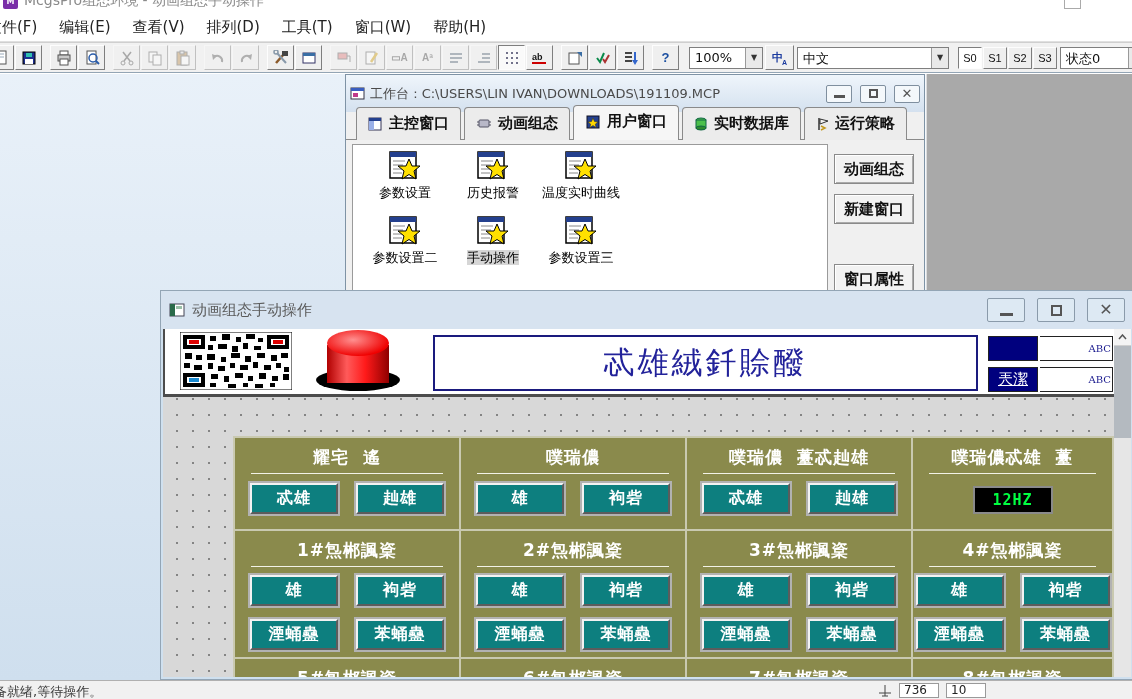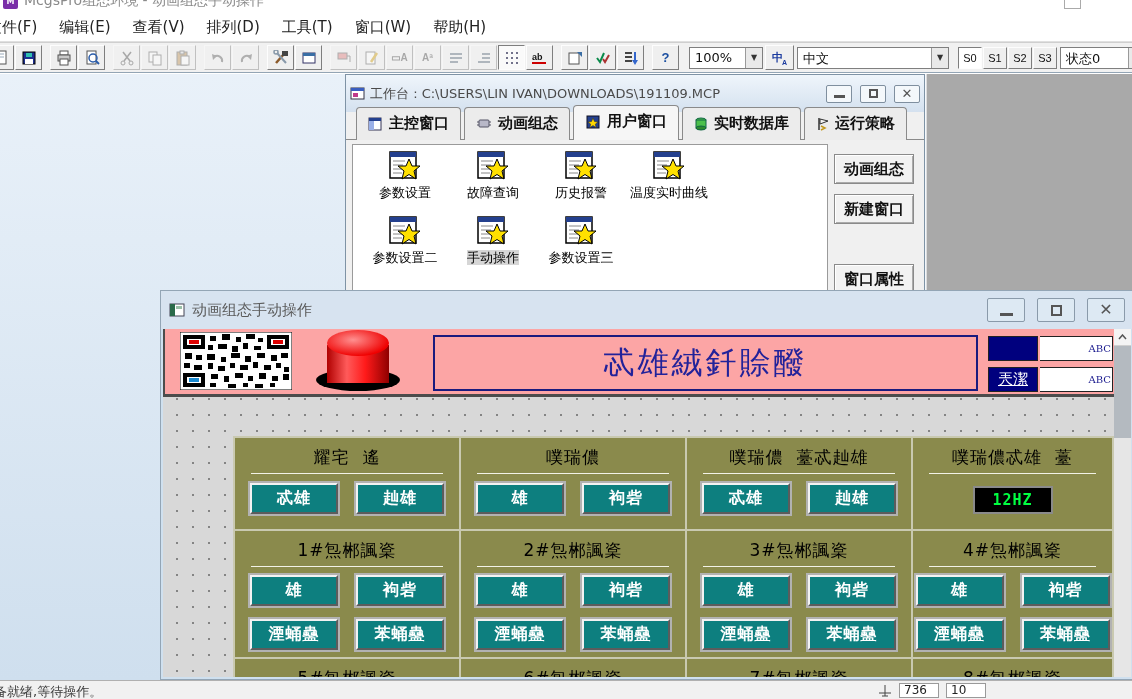--- a/index.html
+++ b/index.html
@@ -62,42 +62,42 @@
 
   
   .aw { position:absolute; left:160px; top:216px; width:974px; height:390px; background:#cfe0ef; border:1px solid #93a5b5; z-index:3; }
   .aw-title { position:absolute; left:0; top:0; right:0; height:38px; background:#d7e3f0; display:flex; align-items:center; padding:0 8px; gap:7px; }
   .aw-title-text { flex:1; font-size:15px; color:#5a5a5a; }
   .aw-ctrl { width:38px; height:24px; background:#dde9f3; border:1px solid #8a9aaa; border-radius:2px; margin-left:5px; display:flex; align-items:center; justify-content:center; }
   .aw-ctrl .g-min { margin-top:8px; width:13px; }
   .aw-ctrl .g-max { width:11px; height:11px; }
   .aw-ctrl .g-x { font-size:16px; }
   .aw-body { position:absolute; left:2px; top:38px; right:2px; bottom:2px; background:#d8d8d8; }
-  .banner { position:absolute; left:0; top:0; right:17px; height:68px; background:#fca5a5; border-bottom:3px solid #4c4c4c; border-left:2px solid #4c4c4c; }
+  .banner { position:absolute; left:0; top:0; right:17px; height:68px; background:#ffffff; border-bottom:3px solid #4c4c4c; border-left:2px solid #4c4c4c; }
   .qr { position:absolute; left:15px; top:3px; width:112px; height:58px; }
   .redbtn { position:absolute; left:151px; top:1px; width:84px; height:62px; cursor:pointer; }
   .red-shadow { position:absolute; left:0; bottom:1px; width:84px; height:22px; background:#000; border-radius:50%; }
   .red-body { position:absolute; left:11px; bottom:9px; width:62px; height:38px; background:linear-gradient(90deg,#b00000,#ff5a5a 32%,#ff1a1a 62%,#8f0000); }
   .red-top { position:absolute; left:11px; top:0; width:62px; height:26px; border-radius:50%; background:radial-gradient(ellipse at 42% 38%,#ff9090,#ef0000 72%); }
   .banner-titlebox { position:absolute; left:268px; top:6px; width:545px; height:56px; border:2px solid #1a1a7e; display:flex; align-items:center; justify-content:center; }
   .banner-title { font-size:31px; color:#22229a; letter-spacing:3px; font-family:"DejaVu Serif","Liberation Serif",serif; }
   .fieldrow { position:absolute; left:823px; height:25px; display:flex; }
   .fieldrow.f1 { top:7px; } .fieldrow.f2 { top:38px; }
   .fblue { width:50px; height:25px; background:#00007e; border:1px solid #222; color:#fff; font-size:15px; display:flex; align-items:center; justify-content:center;text-decoration:underline; }
   .fwhite { width:73px; height:25px; background:#fff; border:1px solid #222; border-left:none; margin-left:2px; color:#1a1a8e; font-size:10px; display:flex; align-items:center; justify-content:flex-end; padding-right:1px; font-family:"DejaVu Serif","Liberation Serif",serif; }
   .aw-grid { position:absolute; left:0; top:68px; right:17px; bottom:0; background:#d8d8d8; background-image:radial-gradient(circle,#848484 1px,transparent 1.4px); background-size:16px 16px; background-position:6px 10px; overflow:hidden; }
   .vsb { position:absolute; right:0; top:0; width:17px; bottom:0; background:#e6e6e6; }
   .vsb-up { height:17px; background:#f4f4f4; border-bottom:1px solid #d0d0d0; display:flex; align-items:center; justify-content:center; }
   .vsb-thumb { height:92px; background:#b4bac0; }
 
   
   .panel { position:absolute; left:70px; top:39px; right:0; height:330px; background:#8a8a4c; border:2px solid #c9c9b0; display:grid; grid-template-columns:226px 226px 226px 1fr; grid-template-rows:93px 128px 1fr; }
   .pcell { border-right:2px solid #c9c9b0; border-bottom:2px solid #c9c9b0; overflow:hidden; }
   .pcell.lastcol { border-right:none; } .pcell.lastrow { border-bottom:none; }
-  .phead { color:#000000; font-weight:normal; font-size:17px; text-align:center; margin-top:8px; white-space:pre; letter-spacing:1px; }
+  .phead { color:#ffffff; font-weight:bold; font-size:17px; text-align:center; margin-top:8px; white-space:pre; letter-spacing:1px; }
   .pline { height:1px; background:#f2f2e6; margin:4px 16px 0; }
   .btnrow { display:flex; justify-content:center; gap:18px; margin-top:9px; }
   .btnrow.tight { margin-top:8px; } .btnrow.second { margin-top:13px; }
   .gbtn { width:88px; height:31px; background:#0d7f7f; color:#fff; font-weight:bold; font-size:16px; letter-spacing:1px; border:2px solid; border-color:#f2f2f2 #5c5c5c #5c5c5c #f2f2f2; box-shadow:0 0 0 2px #b2b2b2; padding:0; white-space:nowrap; }
   .led { width:80px; height:28px; background:#000; border:2px solid #8a8a8a; color:#00ff41; font-family:"DejaVu Sans Mono","Liberation Mono",monospace; font-weight:bold; font-size:15px; letter-spacing:1px; display:flex; align-items:center; justify-content:center; margin:12px auto 0; }
 
   
   .statusbar { position:absolute; left:0; top:680px; width:100%; height:19px; background:#f1f1f1; border-top:1px solid #b0b0b0; font-size:13px; color:#3a3a3a; overflow:hidden; }
   .status-msg { position:absolute; left:-19px; top:2px; white-space:nowrap; }
   .coord-icon { position:absolute; left:878px; top:3px; }
@@ -390,32 +390,20 @@
               <svg width="34" height="32">
                   <rect x="2" y="1" width="26" height="26" fill="#fff" stroke="#000" stroke-width="1.5"></rect>
                   <rect x="2" y="1" width="26" height="5" fill="#24408e"></rect>
                   <line x1="5" y1="10" x2="17" y2="10" stroke="#888"></line>
                   <line x1="5" y1="14" x2="15" y2="14" stroke="#888"></line>
                   <line x1="5" y1="18" x2="17" y2="18" stroke="#888"></line>
                   <line x1="5" y1="22" x2="14" y2="22" stroke="#888"></line>
                   <polygon points="21,8 24,15 32,15 26,20 28,28 21,23.5 14,28 16,20 10,15 18,15" fill="#ffe000" stroke="#000"></polygon>
                 </svg>
               <span class="wicon-label">参数设置</span>
-            </div>
-            <div class="wicon">
-              <svg width="34" height="32">
-                  <rect x="2" y="1" width="26" height="26" fill="#fff" stroke="#000" stroke-width="1.5"></rect>
-                  <rect x="2" y="1" width="26" height="5" fill="#24408e"></rect>
-                  <line x1="5" y1="10" x2="17" y2="10" stroke="#888"></line>
-                  <line x1="5" y1="14" x2="15" y2="14" stroke="#888"></line>
-                  <line x1="5" y1="18" x2="17" y2="18" stroke="#888"></line>
-                  <line x1="5" y1="22" x2="14" y2="22" stroke="#888"></line>
-                  <polygon points="21,8 24,15 32,15 26,20 28,28 21,23.5 14,28 16,20 10,15 18,15" fill="#ffe000" stroke="#000"></polygon>
-                </svg>
-              <span class="wicon-label">故障查询</span>
             </div>
             <div class="wicon">
               <svg width="34" height="32">
                   <rect x="2" y="1" width="26" height="26" fill="#fff" stroke="#000" stroke-width="1.5"></rect>
                   <rect x="2" y="1" width="26" height="5" fill="#24408e"></rect>
                   <line x1="5" y1="10" x2="17" y2="10" stroke="#888"></line>
                   <line x1="5" y1="14" x2="15" y2="14" stroke="#888"></line>
                   <line x1="5" y1="18" x2="17" y2="18" stroke="#888"></line>
                   <line x1="5" y1="22" x2="14" y2="22" stroke="#888"></line>
                   <polygon points="21,8 24,15 32,15 26,20 28,28 21,23.5 14,28 16,20 10,15 18,15" fill="#ffe000" stroke="#000"></polygon>

